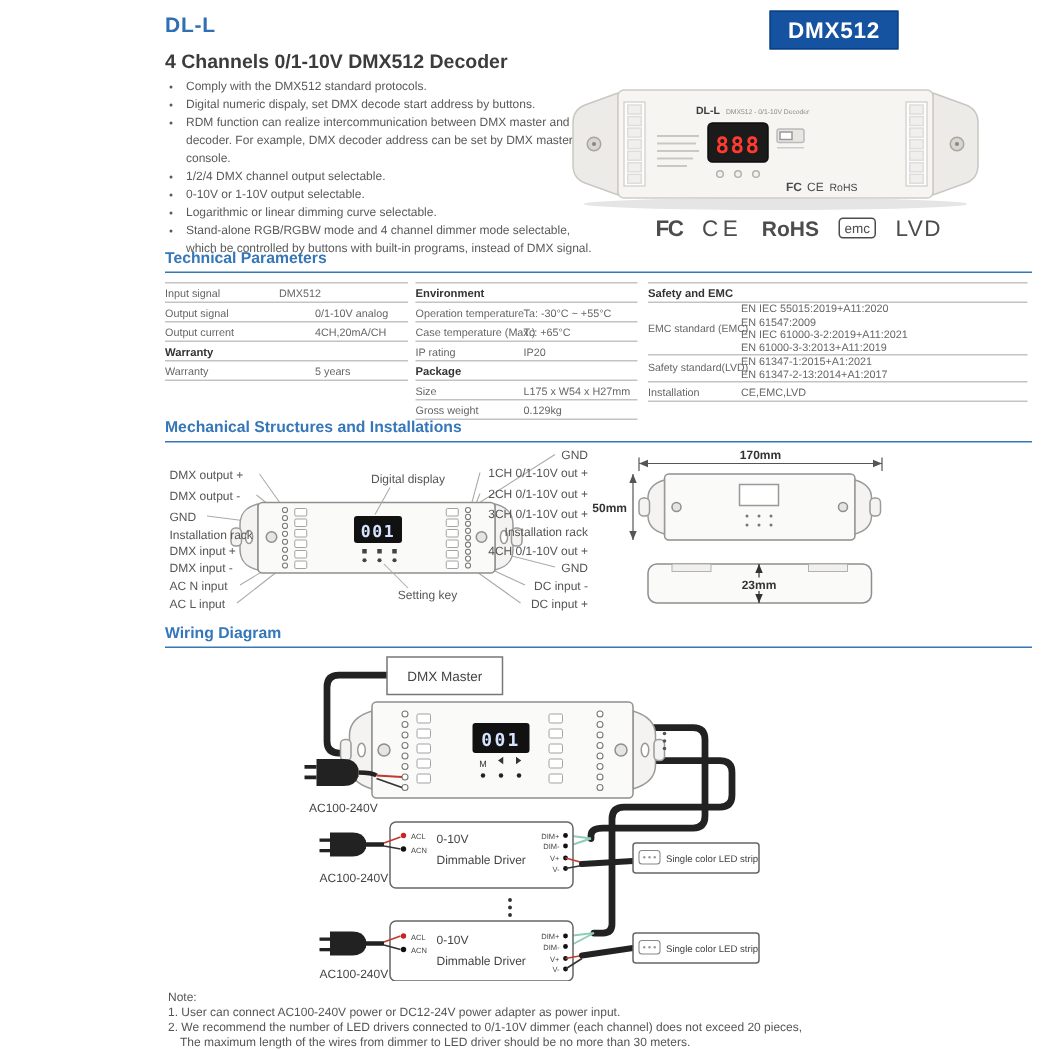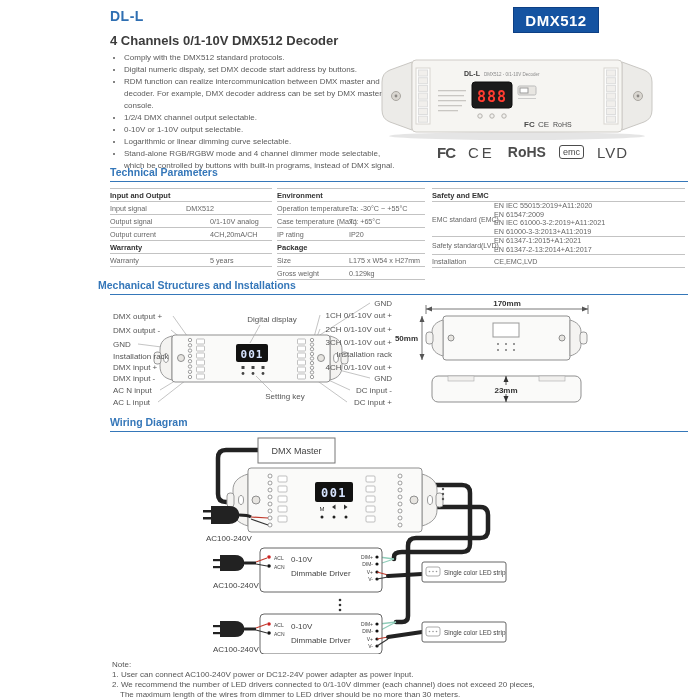--- a/index.html
+++ b/index.html
@@ -118,23 +118,20 @@
     <span class="lg-ce">CE</span>
     <span class="lg-rohs">RoHS</span>
     <span class="lg-emc">emc</span>
     <span class="lg-lvd">LVD</span>
   </div>
 
   <div class="abs sechead" style="left:110px;top:166px;">Technical Parameters</div>
   <div class="abs secline" style="top:181px;"></div>
 
   <div class="abs tpcol" style="left:110px;width:162px;">
-    <div class="tprow hd">
-        <span>Input and Output</span>
-      </div>
     <div class="tprow">
         <span class="lab" style="width:76px;">Input signal</span>
         <span>DMX512</span>
       </div>
     <div class="tprow">
         <span class="lab" style="width:100px;">Output signal</span>
         <span>0/1-10V analog</span>
       </div>
     <div class="tprow">
         <span class="lab" style="width:100px;">Output current</span>
@@ -197,21 +194,21 @@
         <div>EN 61347-1:2015+A1:2021</div>
         <div>EN 61347-2-13:2014+A1:2017</div>
       </span>
     </div>
     <div class="tprow">
       <span class="lab" style="width:62px;">Installation</span>
         <span>CE,EMC,LVD</span>
     </div>
   </div>
 
-  <div class="abs sechead" style="left:98px;top:279px;">Mechanical Structures and Installations</div>
+  <div class="abs sechead" style="left:110px;top:279px;">Mechanical Structures and Installations</div>
   <div class="abs secline" style="top:294px;"></div>
 
   <svg class="abs" style="left:110px;top:296px;" width="578" height="122" viewBox="0 0 578 122" font-size="8" fill="#555">
 
     <g stroke="#aaa" stroke-width="0.7">
       <line x1="63" y1="20" x2="80" y2="44"></line>
         <line x1="61" y1="34" x2="80" y2="49.3"></line>
       <line x1="28" y1="48" x2="80" y2="54.6"></line>
         <line x1="69" y1="60" x2="50" y2="72"></line>
       <line x1="58" y1="71" x2="80" y2="59.9"></line>

